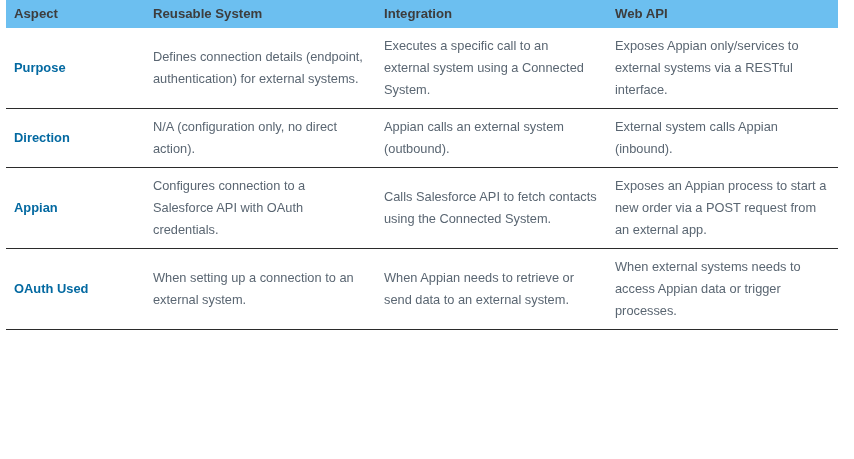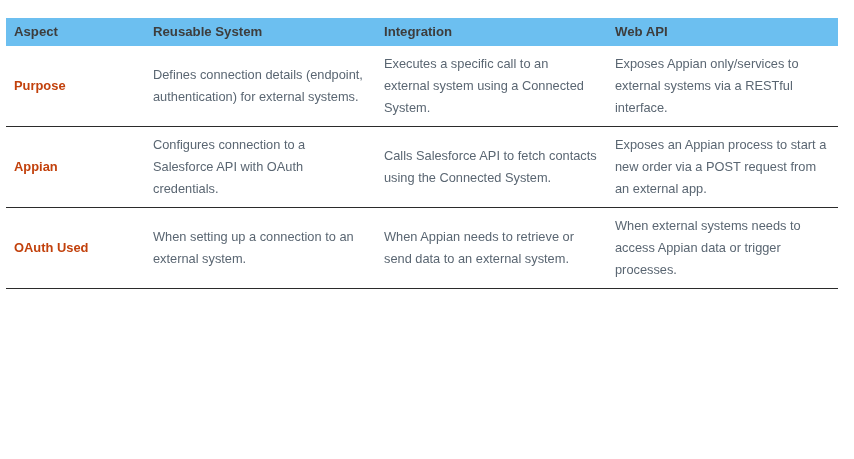--- a/index.html
+++ b/index.html
@@ -14,21 +14,21 @@
     overflow: hidden;
     font-family: "Liberation Sans", sans-serif;
     -webkit-font-smoothing: antialiased;
   }
 
   .page {
     position: relative;
     width: 854px;
     height: 459px;
     box-sizing: border-box;
-    padding: 18px 16px 0 6px;
+    padding: 0 16px 0 6px;
     background: #ffffff;
     border-radius: 25px;
   }
 
   table.cmp {
     width: 832px;
     border-collapse: collapse;
     table-layout: fixed;
     font-size: 12.8px;
   }
@@ -56,21 +56,21 @@
     border-bottom: 1.6px solid #2b2b2b;
     padding: 7px 10px 7px 8px;
     vertical-align: middle;
     color: #5a6672;
     line-height: 1.72;
     font-size: 12.8px;
   }
   tbody tr:first-child td { border-top: none; }
 
   tbody td.aspect {
-    color: #c2410c;
+    color: #0369a1;
     font-weight: bold;
     font-size: 12.9px;
     white-space: nowrap;
   }
 
   
   tbody tr.r-tall  td { height: 58px; }
   tbody tr.r-short td { height: 38px; }
   tbody tr.r-mid   td { height: 46px; }
 </style>
@@ -95,20 +95,26 @@
     </thead>
     <tbody>
 
       <tr class="r-tall">
         <td class="aspect">Purpose</td>
         <td>Defines connection details (endpoint, authentication) for external systems.</td>
         <td>Executes a specific call to an external system using a Connected System.</td>
         <td>Exposes Appian only/services to external systems via a RESTful interface.</td>
       </tr>
 
+      <tr class="r-short">
+        <td class="aspect">Direction</td>
+        <td>N/A (configuration only, no direct action).</td>
+        <td>Appian calls an external system (outbound).</td>
+        <td>External system calls Appian (inbound).</td>
+      </tr>
 
 
 
       <tr class="r-tall">
         <td class="aspect">Appian</td>
         <td>Configures connection to a Salesforce API with OAuth credentials.</td>
         <td>Calls Salesforce API to fetch contacts using the Connected System.</td>
         <td>Exposes an Appian process to start a new order via a POST request from an external app.</td>
       </tr>
 

